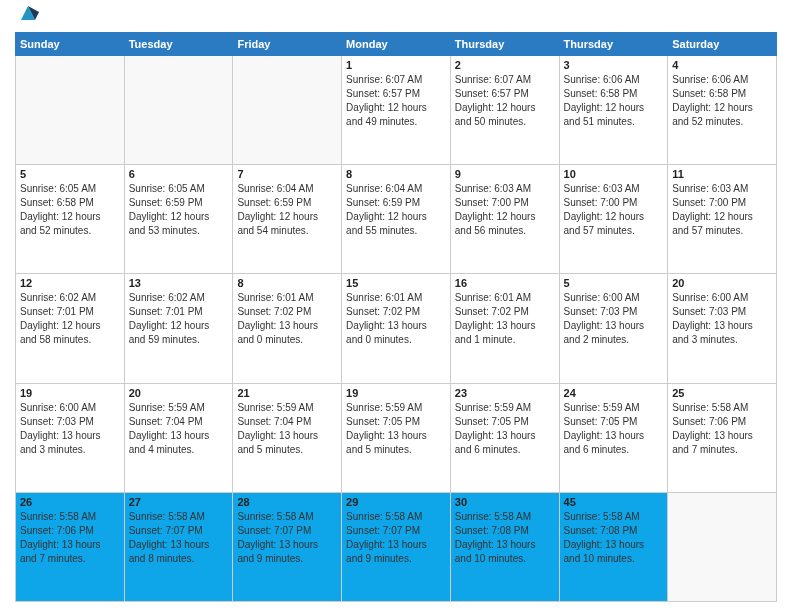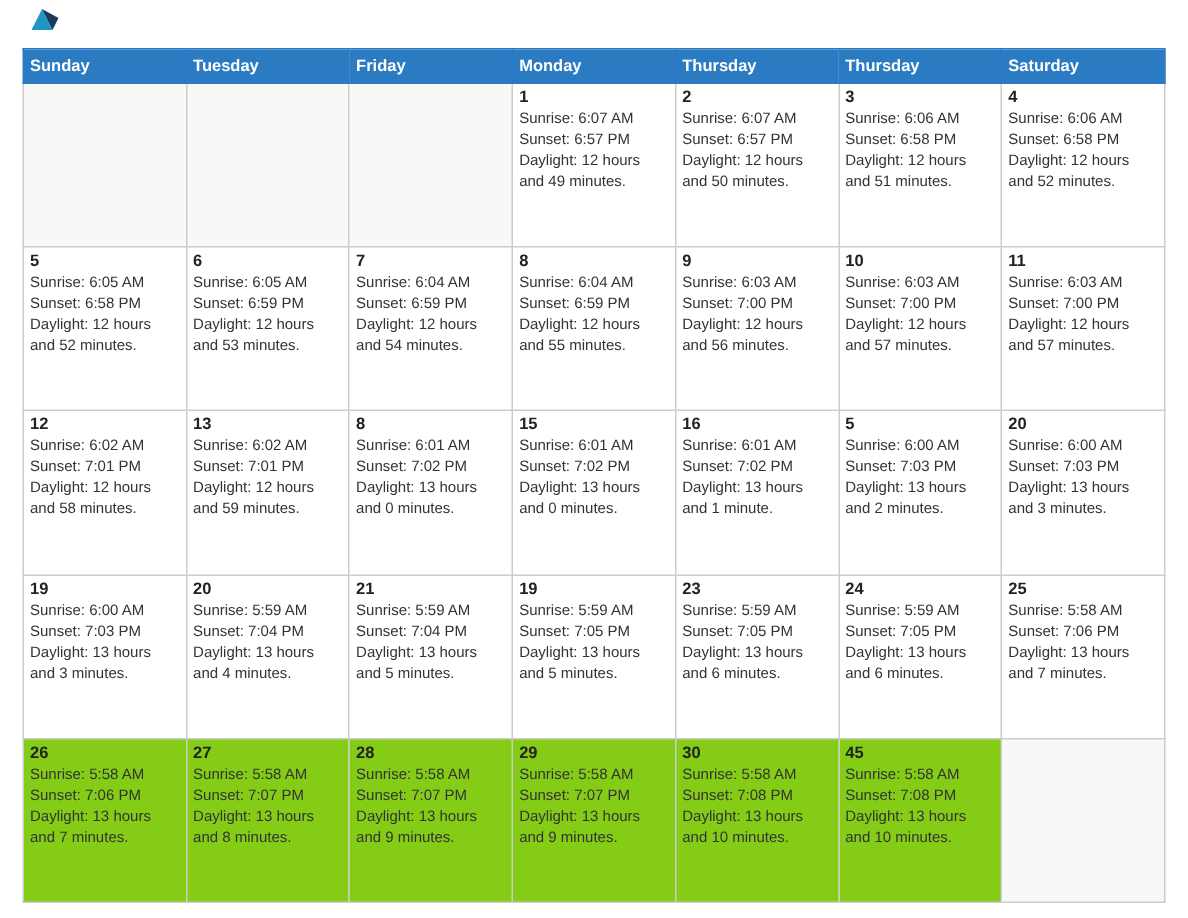--- a/index.html
+++ b/index.html
@@ -69,21 +69,21 @@
     .calendar tbody tr td {
       border: 1px solid #ccc;
       vertical-align: top;
       padding: 3px 4px;
       font-size: 9px;
       color: #222;
       height: 82px;
       background: #fff;
     }
     .calendar tbody tr:last-child td {
-      background: #84cc16;
+      background: #0ea5e9;
     }
     .day-number {
       font-size: 11px;
       font-weight: bold;
       color: #222;
       margin-bottom: 2px;
       display: block;
     }
     .day-info {
       font-size: 10px;

